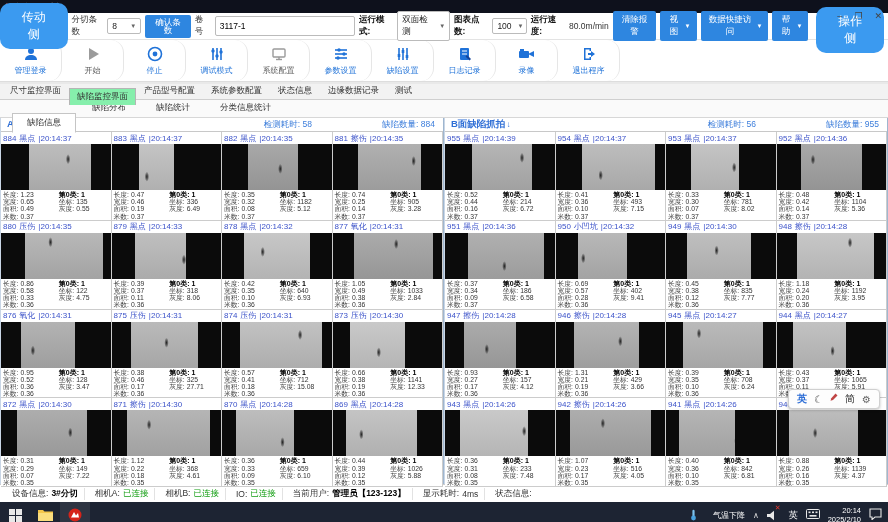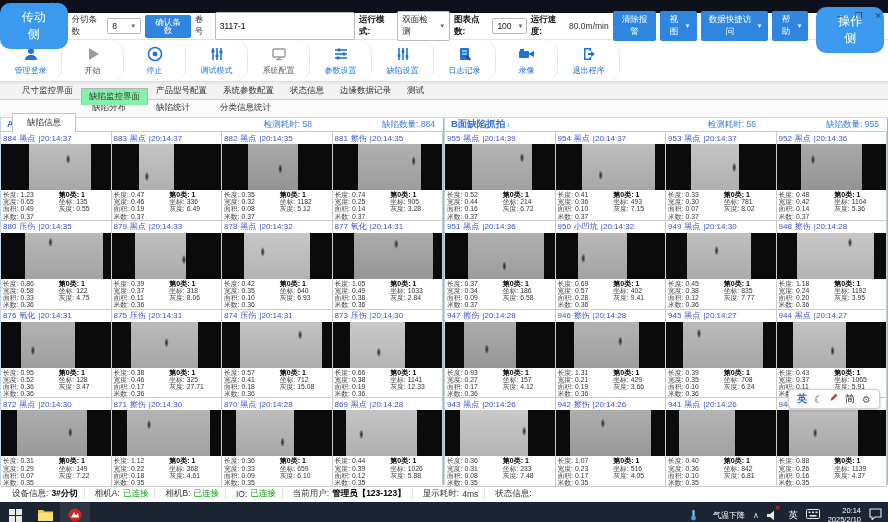--- a/index.html
+++ b/index.html
@@ -14,35 +14,35 @@
   
   .toolbar { height:27px; background:#fff; border-bottom:1px solid #e3e3e3; display:flex; align-items:center; padding:0 4px 0 0; gap:4px; position:relative; }
   .winctl { position:absolute; top:-1px; right:6px; display:flex; gap:12px; color:#444; font-size:9px; line-height:9px; }
   .winctl span { cursor:default; }
   .btn-blue { background:#2e86e0; color:#fff; border:none; border-radius:2px; font-size:8.5px; padding:3px 7px; line-height:1; font-family:inherit; }
   .side-block { background:#3b9af0; color:#fff; font-size:12px; padding:6px 17px; border-radius:10px; border:none; font-family:inherit; }
   .lbl9 { font-size:8.5px; color:#333; }
   .bold { font-weight:bold; color:#111; }
   .combo { border:1px solid #bbb; background:#fff; border-radius:2px; display:inline-flex; align-items:center; gap:6px; padding:2px 4px; font-size:8.5px; min-width:34px; justify-content:space-between; }
   .combo .arr { font-size:6px; color:#666; }
-  .tb-input { border:1px solid #bbb; border-radius:2px; height:28px; width:150px; font-size:8.5px; padding:0 4px; font-family:inherit; }
+  .tb-input { border:1px solid #bbb; border-radius:2px; height:20px; width:150px; font-size:8.5px; padding:0 4px; font-family:inherit; }
   .menu-btn { background:#2e86e0; color:#fff; border:none; border-radius:2px; font-size:8.5px; padding:3px 6px; display:inline-flex; gap:3px; align-items:center; font-family:inherit; }
   .menu-btn .arr { font-size:6px; }
   .spacer { flex:1; }
 
   
   .actions { height:42px; background:#fff; border-bottom:1px solid #ddd; display:flex; align-items:stretch; }
   .action { width:62px; display:flex; flex-direction:column; align-items:center; justify-content:center; gap:2px; border-right:1px solid #e6e6e6; cursor:pointer;border-radius:13px; }
   .action .ic { height:18px; display:flex; align-items:center; justify-content:center; }
   .action .alb { font-size:8px; }
   .action.blue .alb { color:#1f72d8; }
   .action.gray .alb { color:#555; }
 
   
-  .maintabs { height:16px; background:#f2f2f2; display:flex; align-items:flex-end; padding-left:14px; border-bottom:1px solid #cfcfcf; margin-top:2px; }
+  .maintabs { height:16px; background:#f2f2f2; display:flex; align-items:flex-end; padding-left:2px; border-bottom:1px solid #cfcfcf; margin-top:2px; }
   .mtab { font-size:8.5px; padding:2px 7px 2px; color:#333; border:1px solid transparent; border-bottom:none; cursor:pointer; }
   .mtab.active { background:#86efac; border-color:#b5b5b5; position:relative; top:6px; }
   .subtabs { height:18px; background:#fafafa; display:flex; align-items:flex-end; padding-left:12px; border-bottom:1px solid #d7d7d7; gap:2px; }
   .stab { font-size:8.5px; padding:3px 14px; color:#333; cursor:pointer; }
   .stab.active { background:#fff; border:1px solid #c5c5c5; border-bottom:1px solid #fff; position:relative; top:16px; }
 
   
   .panels { display:flex; height:366px; background:#fff; }
   .panel { width:50%; border-right:1px solid #9fb6cf; display:flex; flex-direction:column; border-left:1px solid #c9d6e6; }
   .phead { height:17px; display:flex; align-items:center; padding:0 8px 0 6px; border-bottom:1px solid #c8c8c8; }

